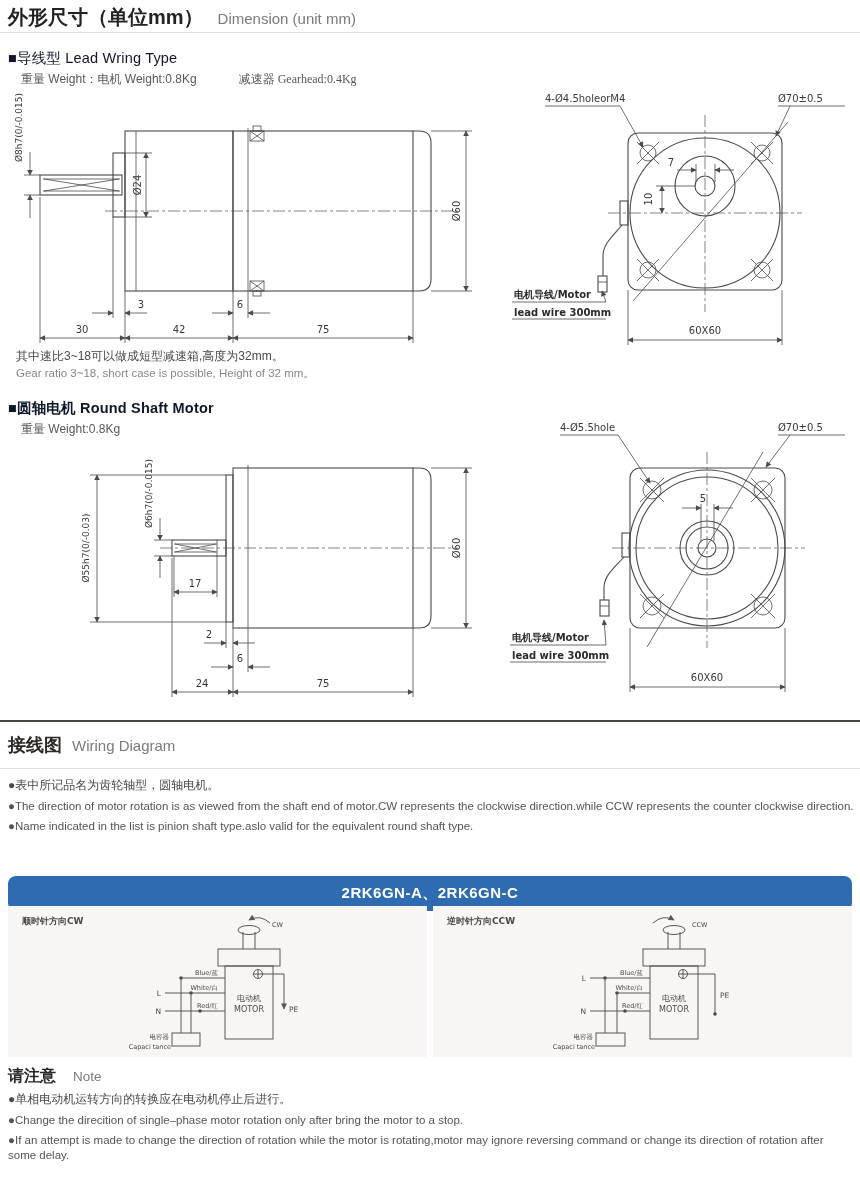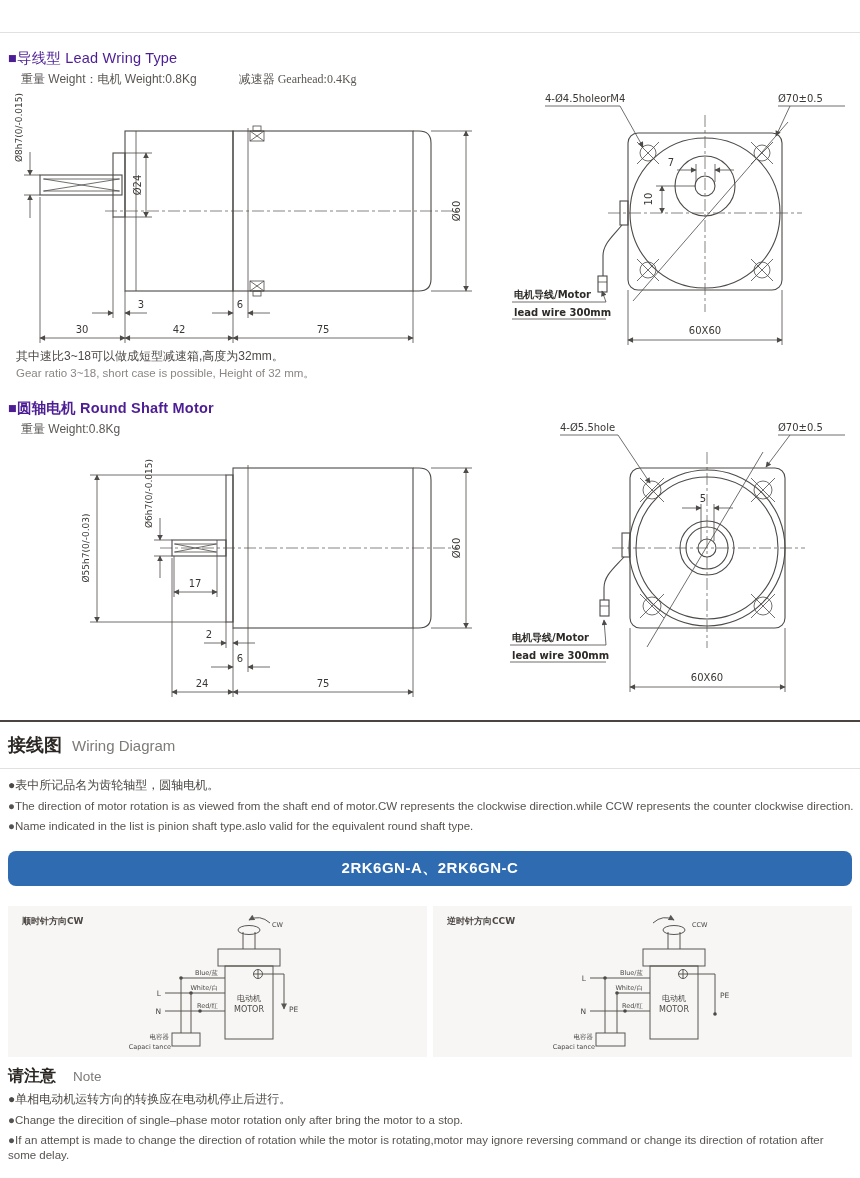--- a/index.html
+++ b/index.html
@@ -3,21 +3,21 @@
 <meta charset="utf-8">
 <style>
   * { margin:0; padding:0; box-sizing:border-box; }
   body { background:#fff; font-family:"Liberation Sans","DejaVu Sans",sans-serif; }
   .page { position:relative; width:860px; height:1178px; background:#fff; overflow:hidden; }
   .abs { position:absolute; }
   .t1 { font-size:20px; font-weight:bold; color:#262220; }
   .t2 { font-size:15px; color:#7d7a78; margin-left:14px; }
   .hrule { position:absolute; left:0; width:860px; height:1px; background:#e3e1df; }
   .hrule-dark { position:absolute; left:0; width:860px; height:2px; background:#4b4440; }
-  .sec-h { font-size:14.5px; color:#4c1d95; letter-spacing:.2px; }
+  .sec-h { font-size:14.5px; color:#0f172a; letter-spacing:.2px; }
   .sub { font-size:12px; color:#5a5653; }
   .sub .gap { margin-left:42px;font-family:Liberation Serif, serif; }
   .note-zh { font-size:12px; color:#4c4845; }
   .note-en { font-size:11.5px; color:#8a8683; }
   .h2-zh { font-size:18px; font-weight:bold; color:#2b2724;text-align:right; }
   .h2-en { font-size:15px; color:#7d7a78; margin-left:10px; font-weight:normal; }
   .h3-zh { font-size:16px; font-weight:bold; color:#2b2724; }
   .h3-en { font-size:13.5px; color:#7d7a78; margin-left:17px; font-weight:normal; }
   .blist { width:846px; }
   .blist .bz { font-size:12px; color:#4c4845; margin-bottom:6px; line-height:15px; }
@@ -39,20 +39,23 @@
   .wt2 { font-size:7.5px; fill:#4c4845; font-family:"DejaVu Sans",sans-serif; }
   .wm { font-size:8px; fill:#4c4845; font-family:"DejaVu Sans",sans-serif; }
   .wtitle { font-size:9px; font-weight:bold; fill:#4c4845; font-family:"DejaVu Sans",sans-serif; }
   .dot { fill:#4c4845; }
 </style>
 </head>
 <body>
 
 <div class="page">
 
+  <div class="abs" style="left:8px; top:4px;">
+    <span class="t1">外形尺寸（单位mm）</span><span class="t2">Dimension (unit mm)</span>
+  </div>
   <div class="hrule" style="top:32px;"></div>
 
   <div class="abs sec-h" style="left:8px; top:49px;">■导线型 Lead Wring Type</div>
   <div class="abs sub" style="left:21px; top:71px;">
     <span>重量 Weight：</span><span>电机 Weight:0.8Kg</span><span class="gap">减速器 Gearhead:0.4Kg</span>
   </div>
 
   <svg class="abs" style="left:0; top:88px;" width="860" height="260" viewBox="0 88 860 260">
     <defs>
       <marker id="ar1" viewBox="0 0 10 10" refX="9" refY="5" markerWidth="9" markerHeight="7" orient="auto-start-reverse">
@@ -331,21 +334,21 @@
     <span class="h2-zh">接线图</span><span class="h2-en">Wiring Diagram</span>
   </div>
   <div class="hrule" style="top:768px;"></div>
 
   <div class="abs blist" style="left:8px; top:778px;">
     <div class="bz">●表中所记品名为齿轮轴型，圆轴电机。</div>
     <div class="be">●The direction of motor rotation is as viewed from the shaft end of motor.CW represents the clockwise direction.while CCW represents the counter clockwise direction.</div>
     <div class="be">●Name indicated in the list is pinion shaft type.aslo valid for the equivalent round shaft type.</div>
   </div>
 
-  <div class="abs modelbar" style="left:8px; top:851px; width:844px; height:35px;border-radius:8px;">2RK6GN-A、2RK6GN-C</div>
+  <div class="abs modelbar" style="left:8px; top:876px; width:844px; height:35px;border-radius:8px;">2RK6GN-A、2RK6GN-C</div>
 
   <div class="abs panel" style="left:8px; top:906px; width:419px; height:151px;">
     <svg width="419" height="151" viewBox="0 0 419 151">
       <defs>
         <marker id="aw1" viewBox="0 0 10 10" refX="9" refY="5" markerWidth="8" markerHeight="6" orient="auto-start-reverse">
           <path d="M0,0L10,5L0,10z" fill="#5a5653"></path>
         </marker>
       </defs>
       <text class="wtitle" x="14" y="18">顺时针方向CW</text>
       <g>

